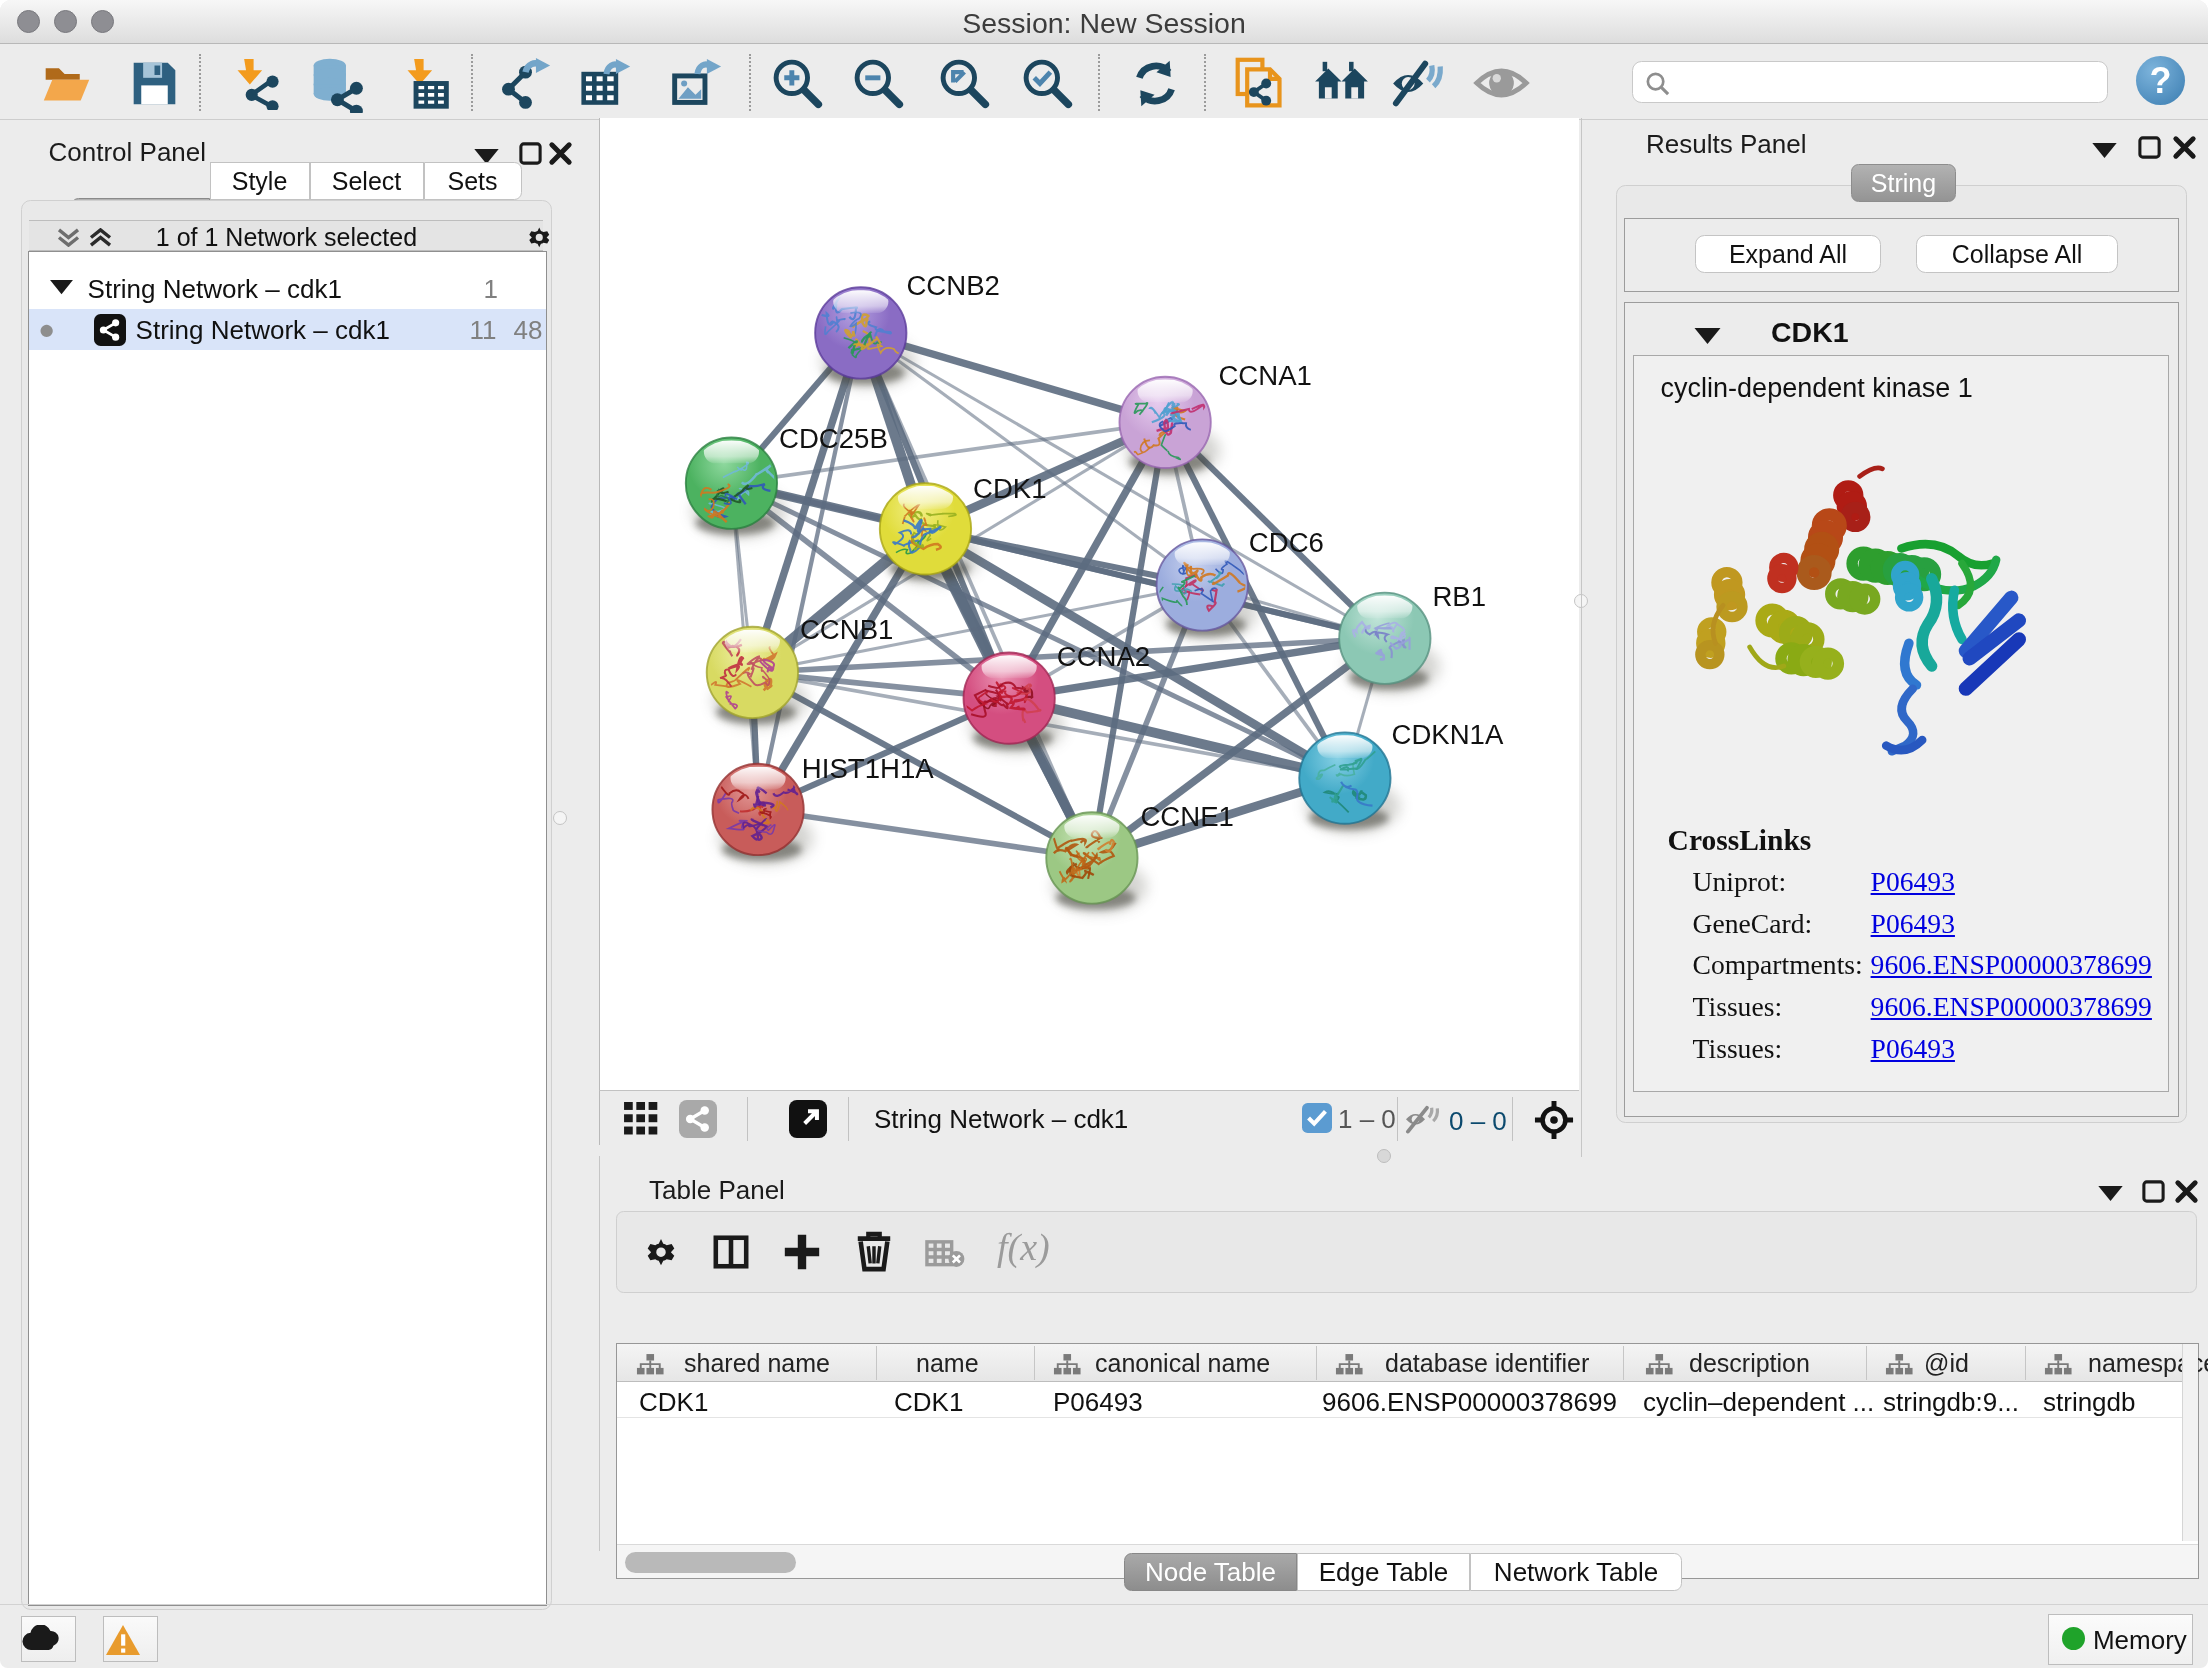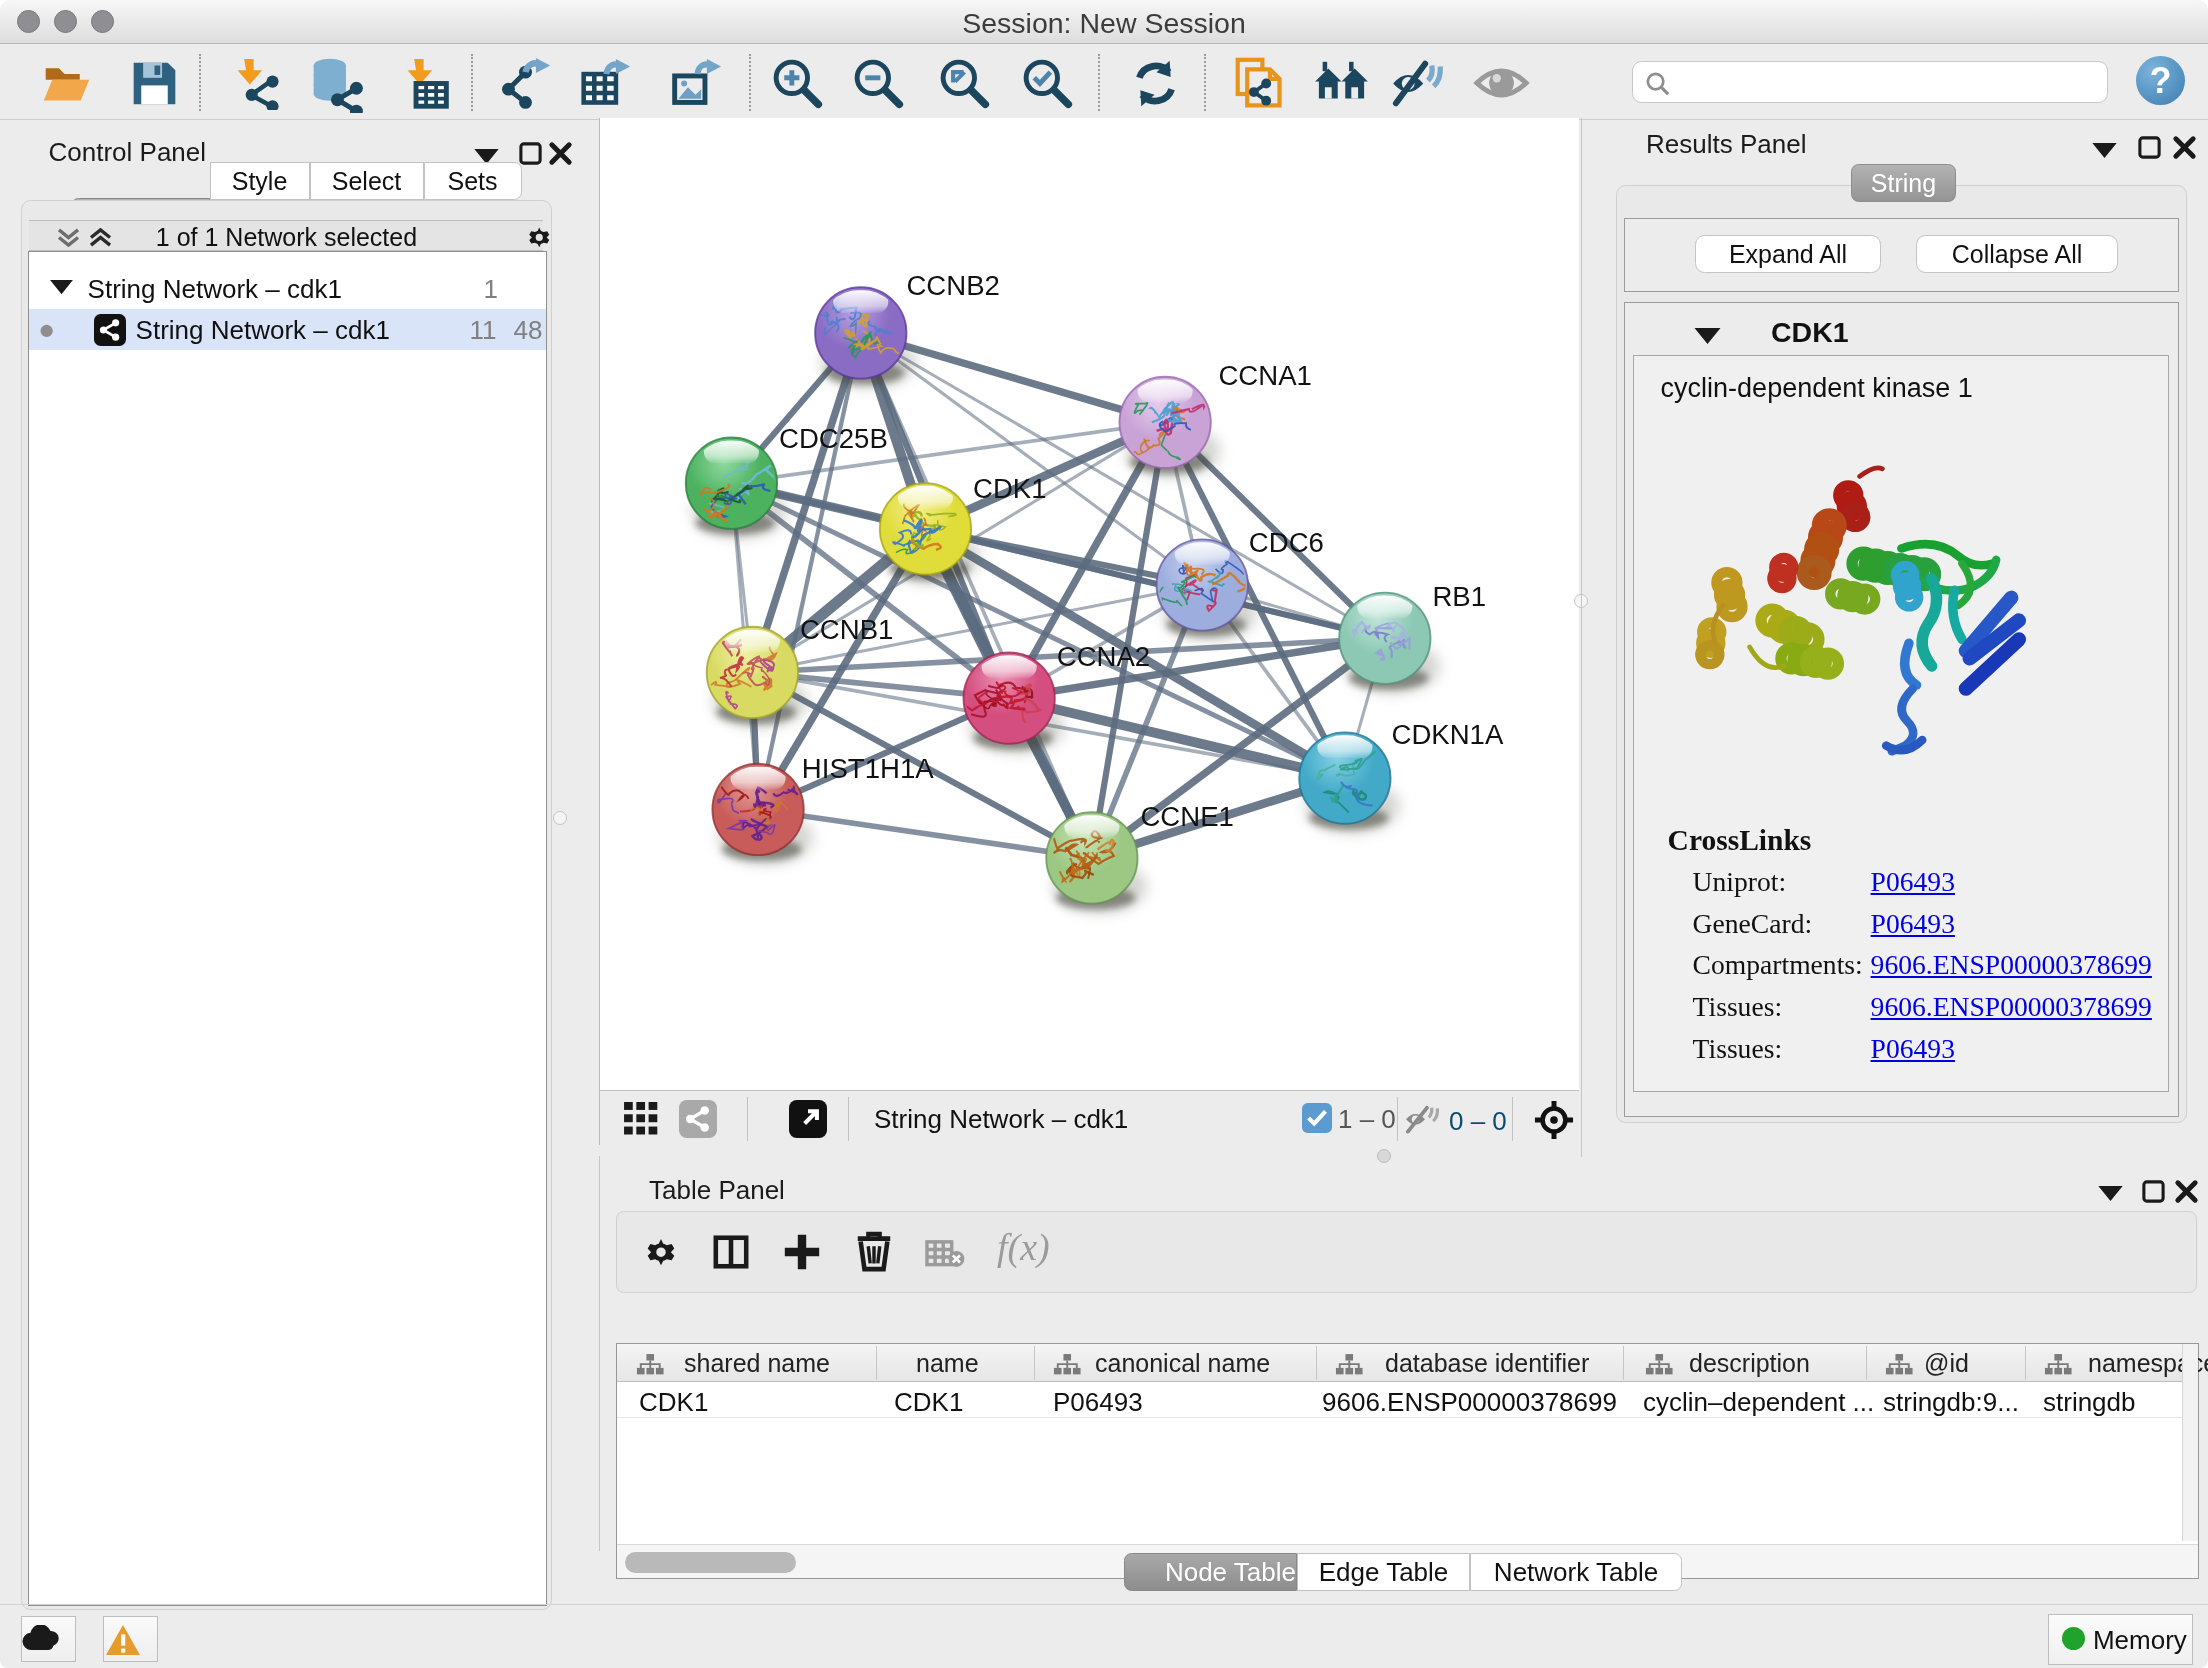--- a/index.html
+++ b/index.html
@@ -50,21 +50,21 @@
 #tbl-head { position:absolute; left:0; top:0; width:100%; height:38px;
   background:linear-gradient(#f4f4f4,#e6e6e6); border-bottom:1px solid #bdbdbd; }
 .hcell { position:absolute; top:0; height:38px; font-size:25px; color:#222; }
 .hsep { position:absolute; top:1.9px; height:34px; width:0; border-left:1px solid #c6c6c6; }
 .tval { position:absolute; top:3.8px; font-size:26px; color:#111; }
 #hscroll { position:absolute; left:0px; bottom:0px; width:100%; height:34px; background:#f5f5f5; border-top:1px solid #d9d9d9;}
 #hthumb { position:absolute; left:7.6px; top:6.7px; width:171px; height:21px; background:#b9b9b9; border-radius:10.5px; }
 
 .btab { position:absolute; top:1553px; height:38px; font-size:26px; text-align:center;
   background:#fff; border:1px solid #c2c2c2; color:#111; line-height:36px; }
-.btab.sel { background:linear-gradient(#a9a9a9,#8d8d8d); color:#fff; border-color:#888;text-align:right; }
+.btab.sel { background:linear-gradient(#a9a9a9,#8d8d8d); color:#fff; border-color:#888; }
 
 #statusbar { left:0; top:1604px; width:2208px; height:65px; border-top:1px solid #d2d2d2; }
 .sbtn { position:absolute; top:11.4px; width:55px; height:46px; background:linear-gradient(#fafafa,#eee);
   border:1px solid #bdbdbd; text-align:center; }
 #membtn { position:absolute; left:2048px; top:8.6px; width:145px; height:51px; background:linear-gradient(#fbfbfb,#f0f0f0);
   border:1px solid #bdbdbd; font-size:26px; color:#111; }
 svg { display:block; }
 .icon { position:absolute; }
 </style>
 </head>

